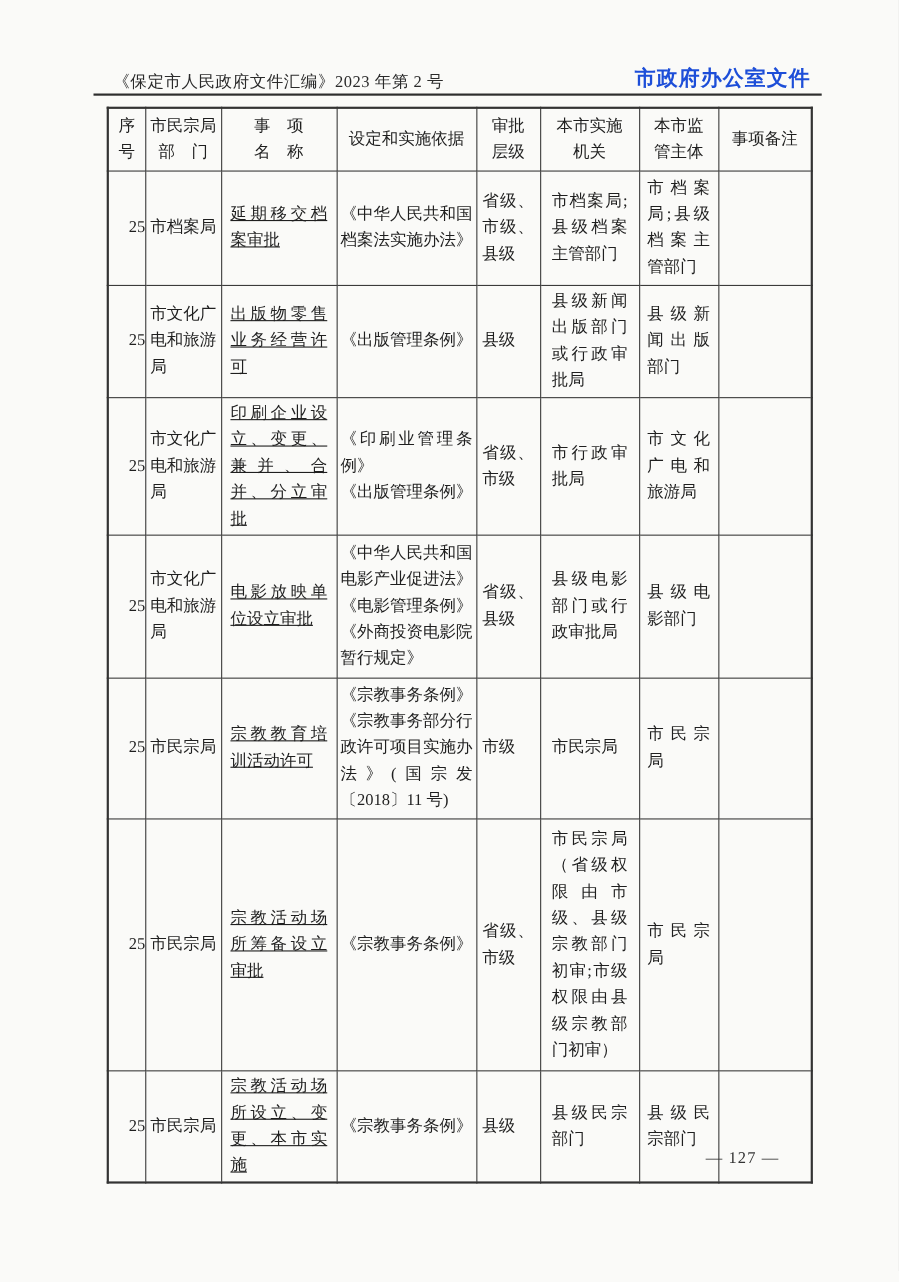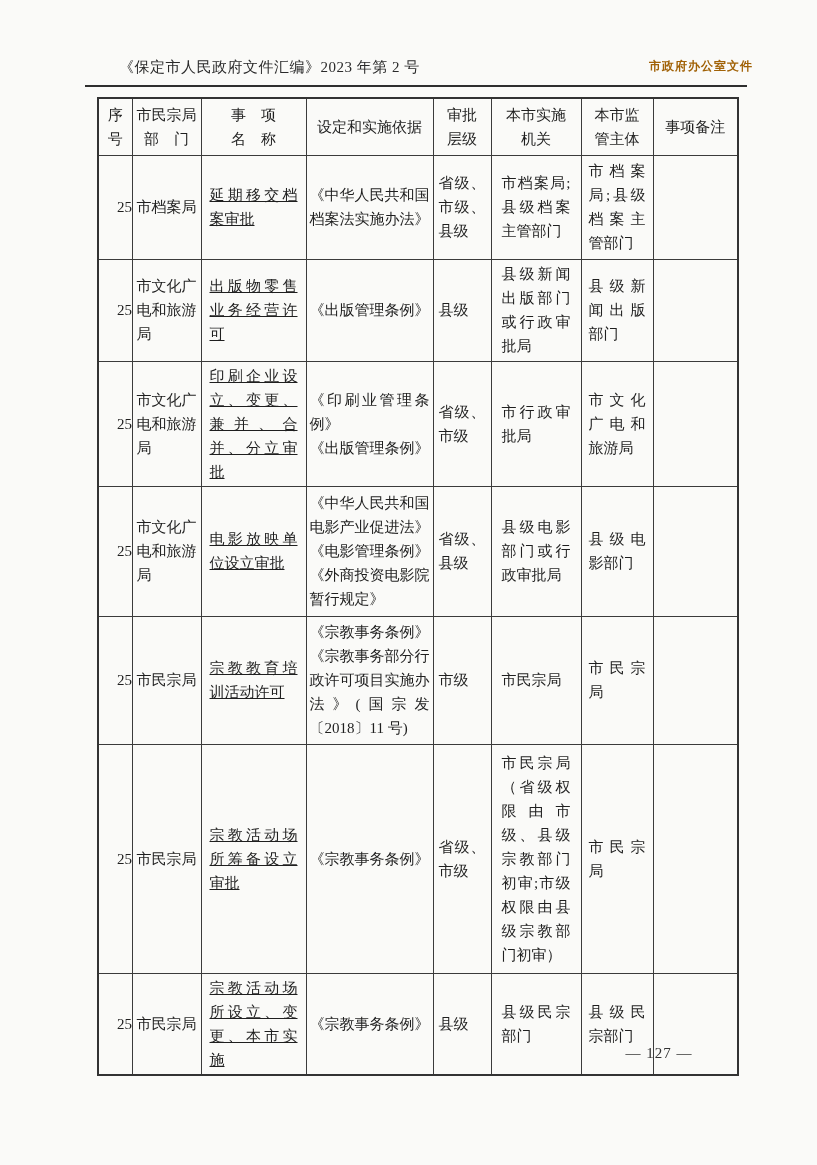--- a/index.html
+++ b/index.html
@@ -10,39 +10,39 @@
     height: 1165px;
     margin: 0 auto;
     background: #fafaf8;
     font-family: "Liberation Serif", "DejaVu Serif", serif;
     color: #222;
     overflow: hidden;
   }
   
   .doc-header {
     position: absolute;
-    left: 91px;
+    left: 75px;
     top: 58px;
     width: 662px;
     display: flex;
     justify-content: space-between;
-    align-items: flex-start;
+    align-items: flex-end;
   }
   .hdr-left {
     padding-left: 28px;
     font-size: 15px;
     letter-spacing: 0.5px;
     color: #2a2a2a;
   }
   .hdr-right {
     font-family: Liberation Sans, sans-serif;
     font-weight: 700;
-    font-size: 12px;
+    font-size: 19px;
     letter-spacing: 1px;
-    color: #a16207;
+    color: #1d4ed8;
   }
   .hdr-rule {
     position: absolute;
     left: 85px;
     top: 85px;
     width: 662px;
     height: 2px;
     background: #2e2e2e;
   }
   
@@ -84,21 +84,21 @@
   td.c-basis  { text-align: justify; padding: 2px 3px; }
   td.c-level  { text-align: justify; padding: 2px 5px; margin-left: 25px; }
   td.c-impl   { text-align: justify; padding: 2px 10px; }
   td.c-sup    { text-align: justify; padding: 2px 7px; }
   td.c-remark { padding: 2px; }
   td.c-basis p { text-align: justify; }
   td.c-basis p:empty { display: none; }
   
   .page-number {
     position: absolute;
-    left: 544px;
+    left: 560px;
     top: 1045px;
     width: 230px;
     text-align: center;
     font-size: 15px;
     letter-spacing: 1px;
     color: #333;
   }
 </style>
 </head>
 <body>

